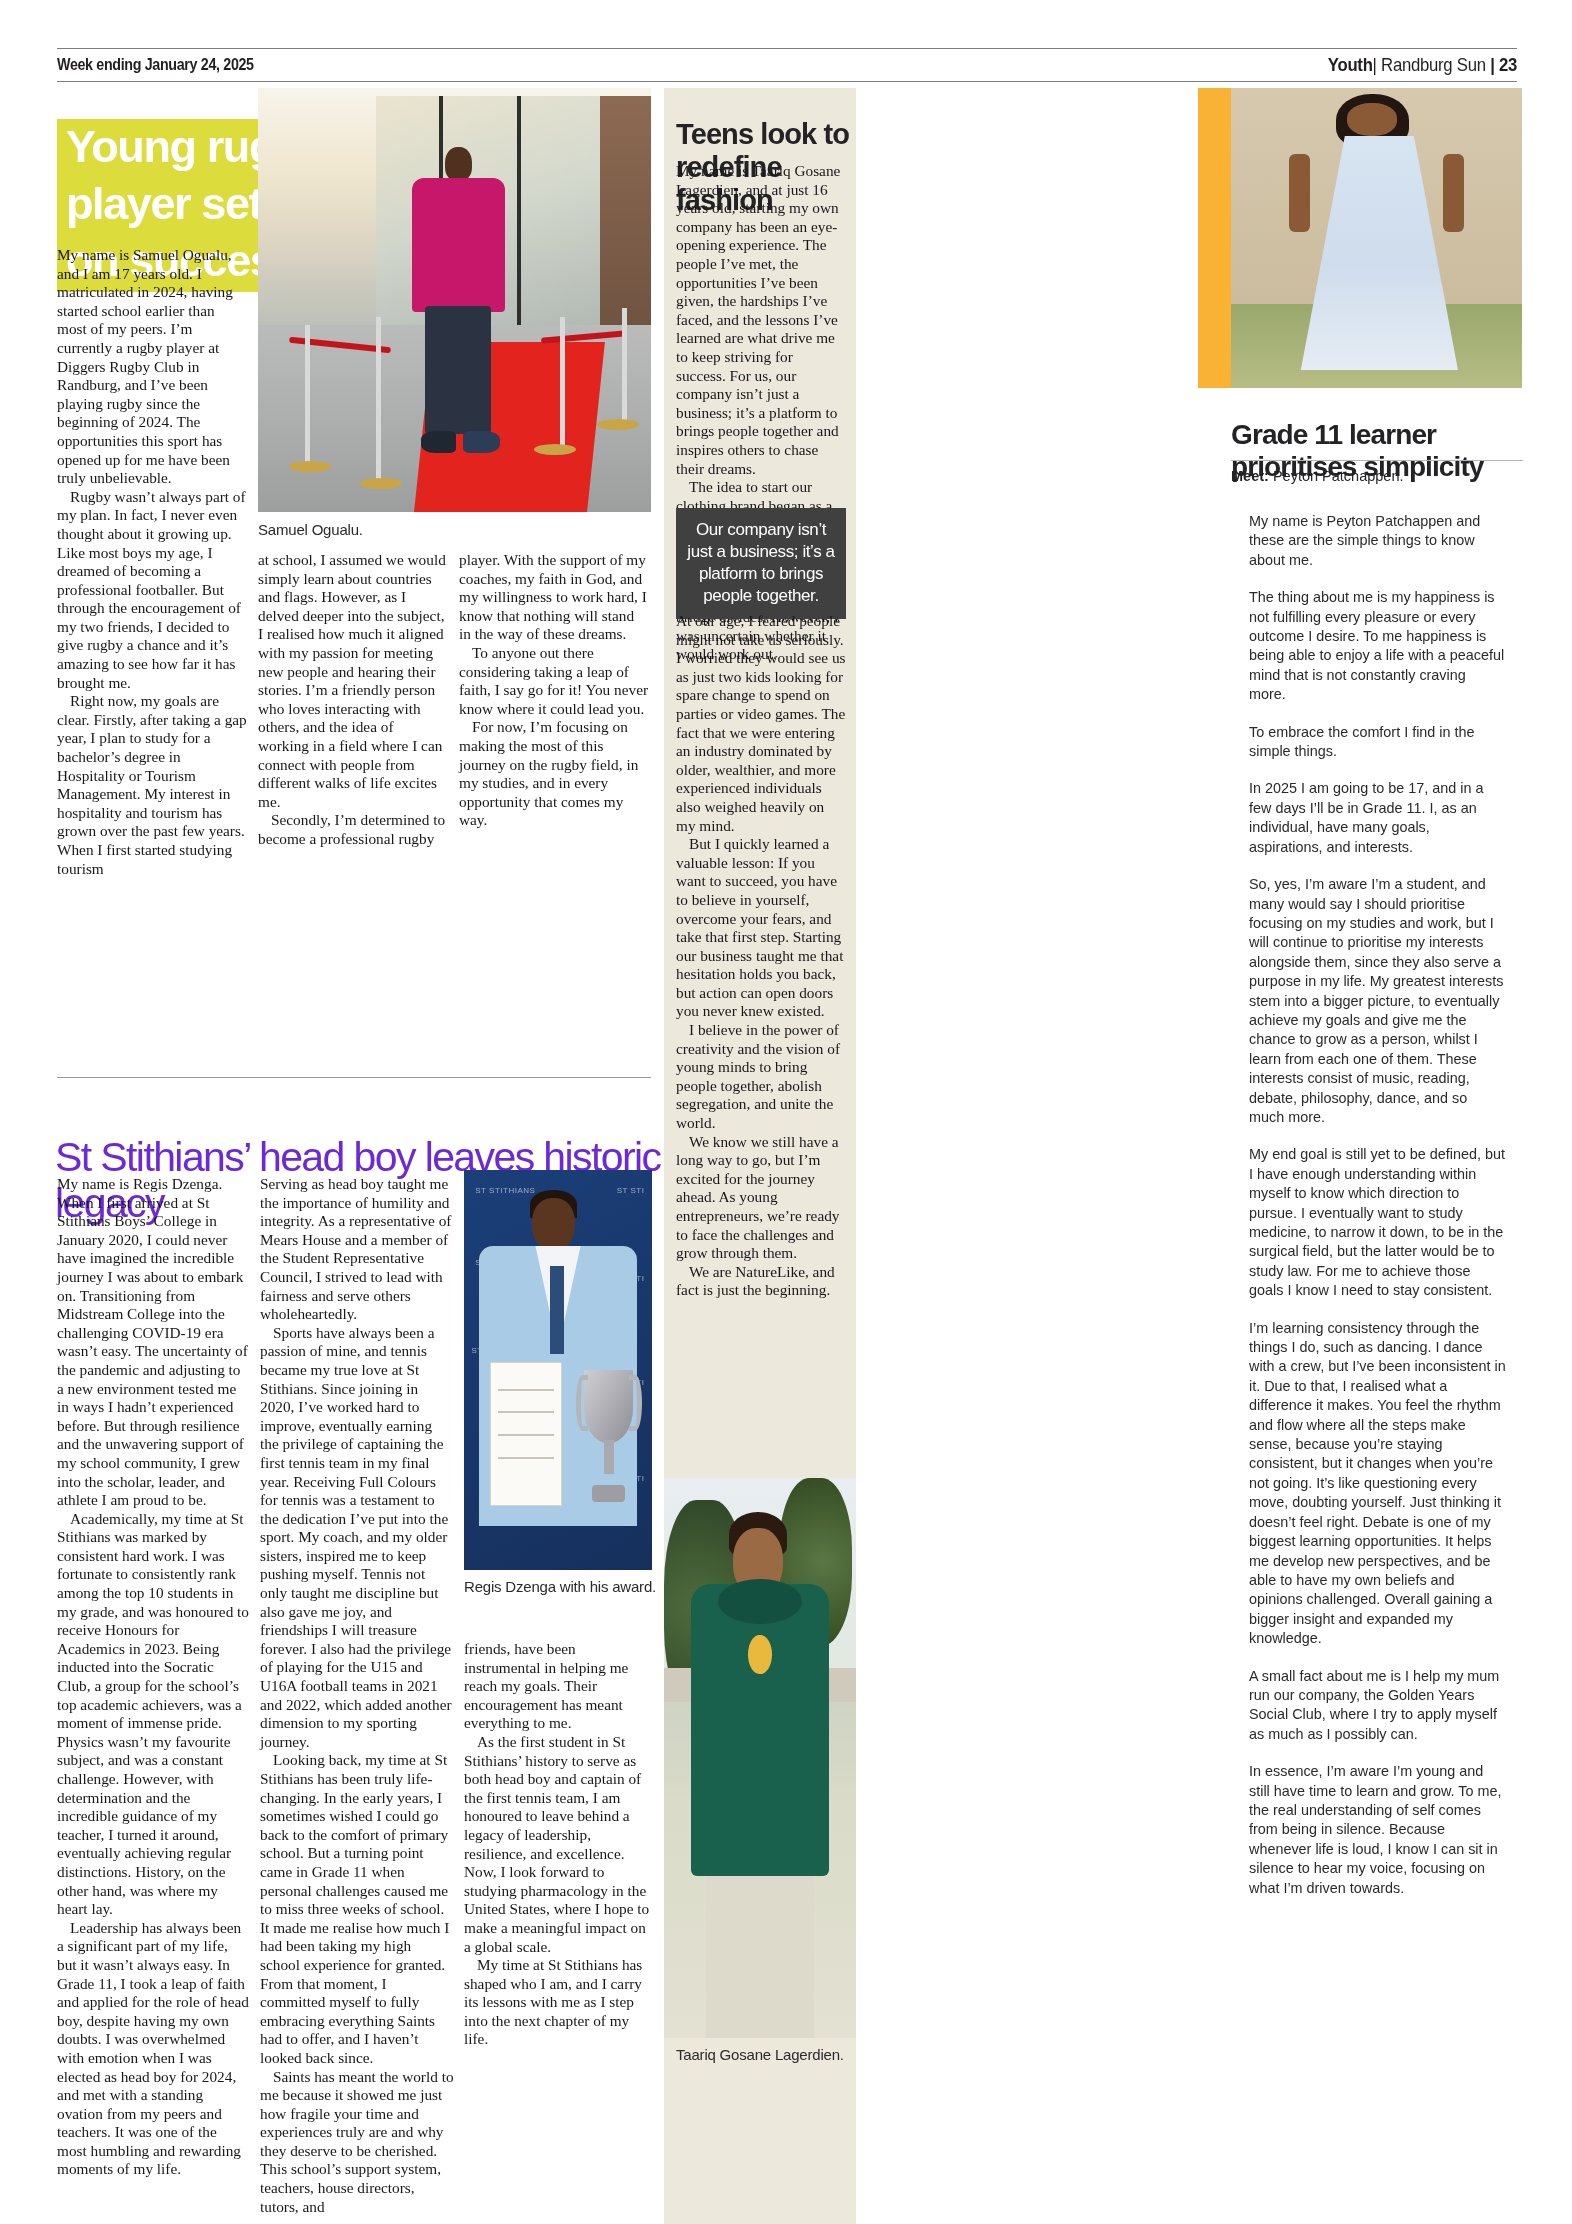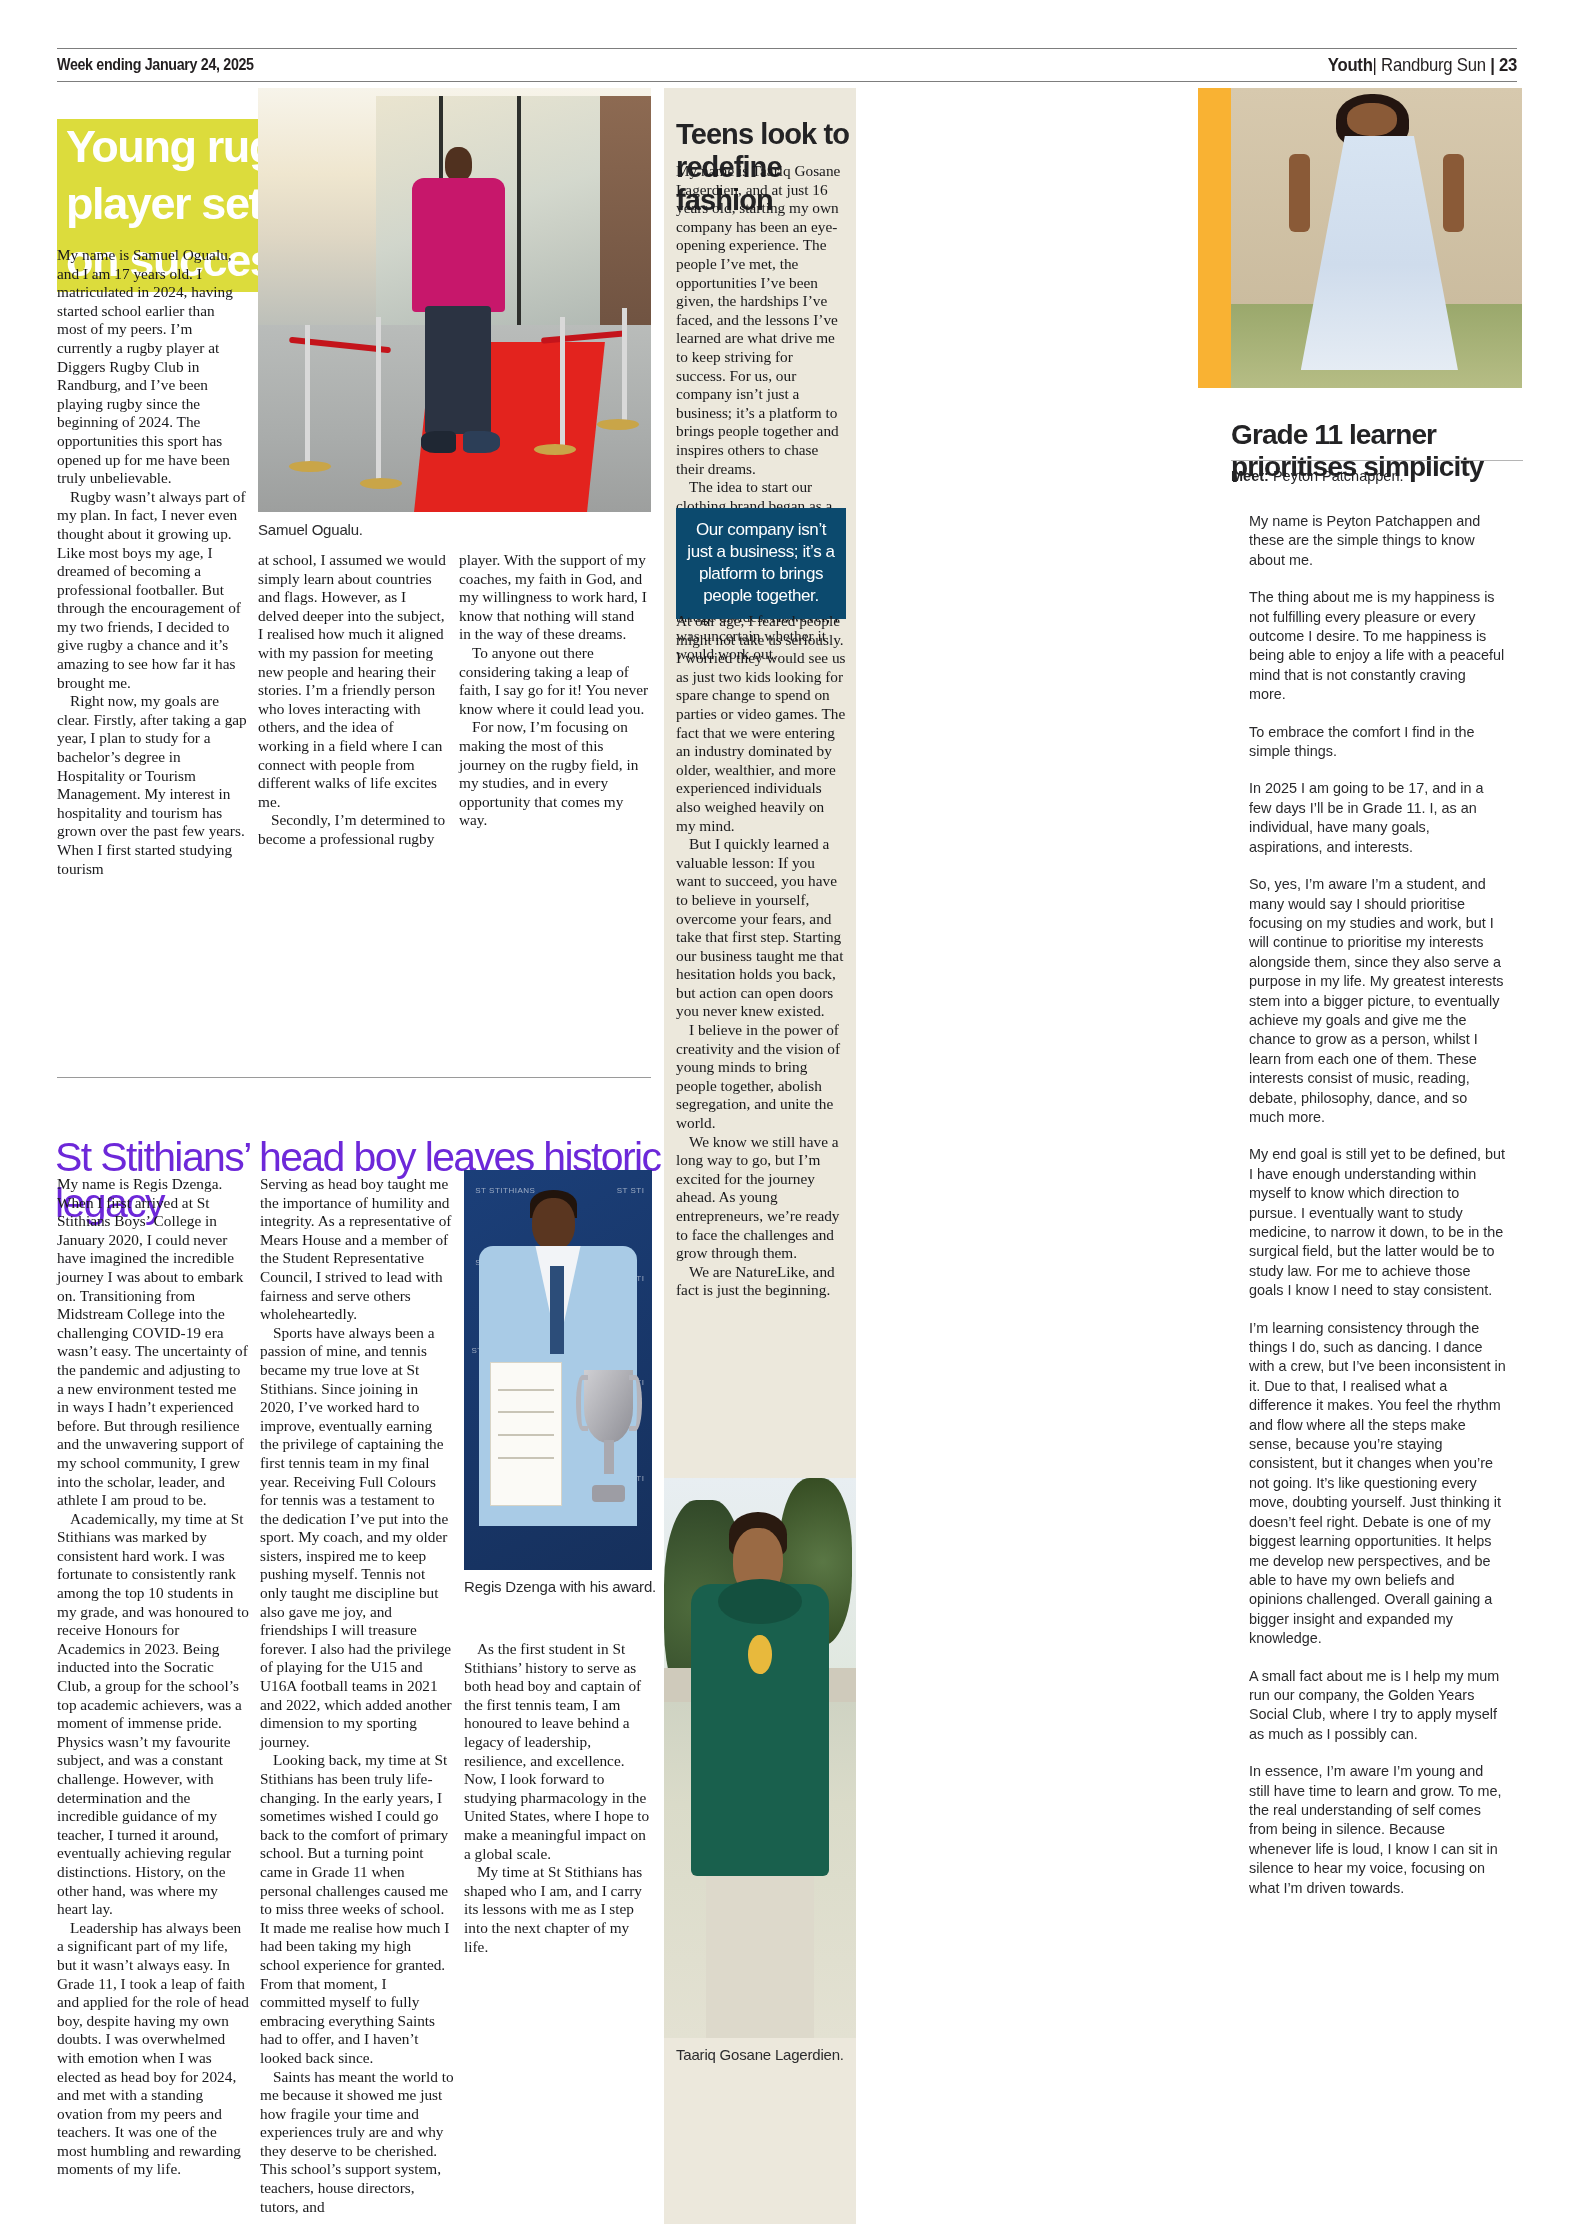--- a/index.html
+++ b/index.html
@@ -105,21 +105,21 @@
   .a3-headline {
     position:absolute; left:676px; top:94px; width:176px;
     font-family:"Liberation Sans", sans-serif;
     font-size:29px; line-height:33px; letter-spacing:-0.9px; color:#232325;
   }
   .a3-col { position:absolute; left:676px; top:162px; width:170px; }
   .a3-col2 { position:absolute; left:676px; top:612px; width:170px; }
 
   .pullquote {
     position:absolute; left:676px; top:508px; width:170px;
-    background:#0c4a6e; color:#ffffff;
+    background:#404040; color:#ffffff;
     font-family:"Liberation Sans", sans-serif;
     font-size:17px; line-height:22px; text-align:center;
     letter-spacing:-0.4px;
     padding:11px 8px 12px 8px;
   }
 
   .a3-photo {
     position:absolute; left:664px; top:1478px; width:192px; height:560px;
     overflow:hidden; background:#6a7f52;
   }
@@ -358,20 +358,21 @@
         <div class="p2-handleL"></div>
         <div class="p2-handleR"></div>
         <div class="p2-cupstem"></div>
         <div class="p2-cupfoot"></div>
       </div>
     </div>
   </div>
   <div class="a2-caption caption">Regis Dzenga with his award.</div>
 
   <div class="a2-col3a serif-body">
+    <p class="first">friends, have been instrumental in helping me reach my goals. Their encouragement has meant everything to me.</p>
     <p>As the first student in St Stithians’ history to serve as both head boy and captain of the first tennis team, I am honoured to leave behind a legacy of leadership, resilience, and excellence. Now, I look forward to studying pharmacology in the United States, where I hope to make a meaningful impact on a global scale.</p>
     <p>My time at St Stithians has shaped who I am, and I carry its lessons with me as I step into the next chapter of my life.</p>
   </div>
 
   <div class="a3-bg"></div>
 
   <h2 class="a3-headline">Teens look to redefine fashion</h2>
 
   <div class="a3-col serif-body">
     <p class="first">My name is Taariq Gosane Lagerdien, and at just 16 years old, starting my own company has been an eye-opening experience. The people I’ve met, the opportunities I’ve been given, the hardships I’ve faced, and the lessons I’ve learned are what drive me to keep striving for success. For us, our company isn’t just a business; it’s a platform to brings people together and inspires others to chase their dreams.</p>

